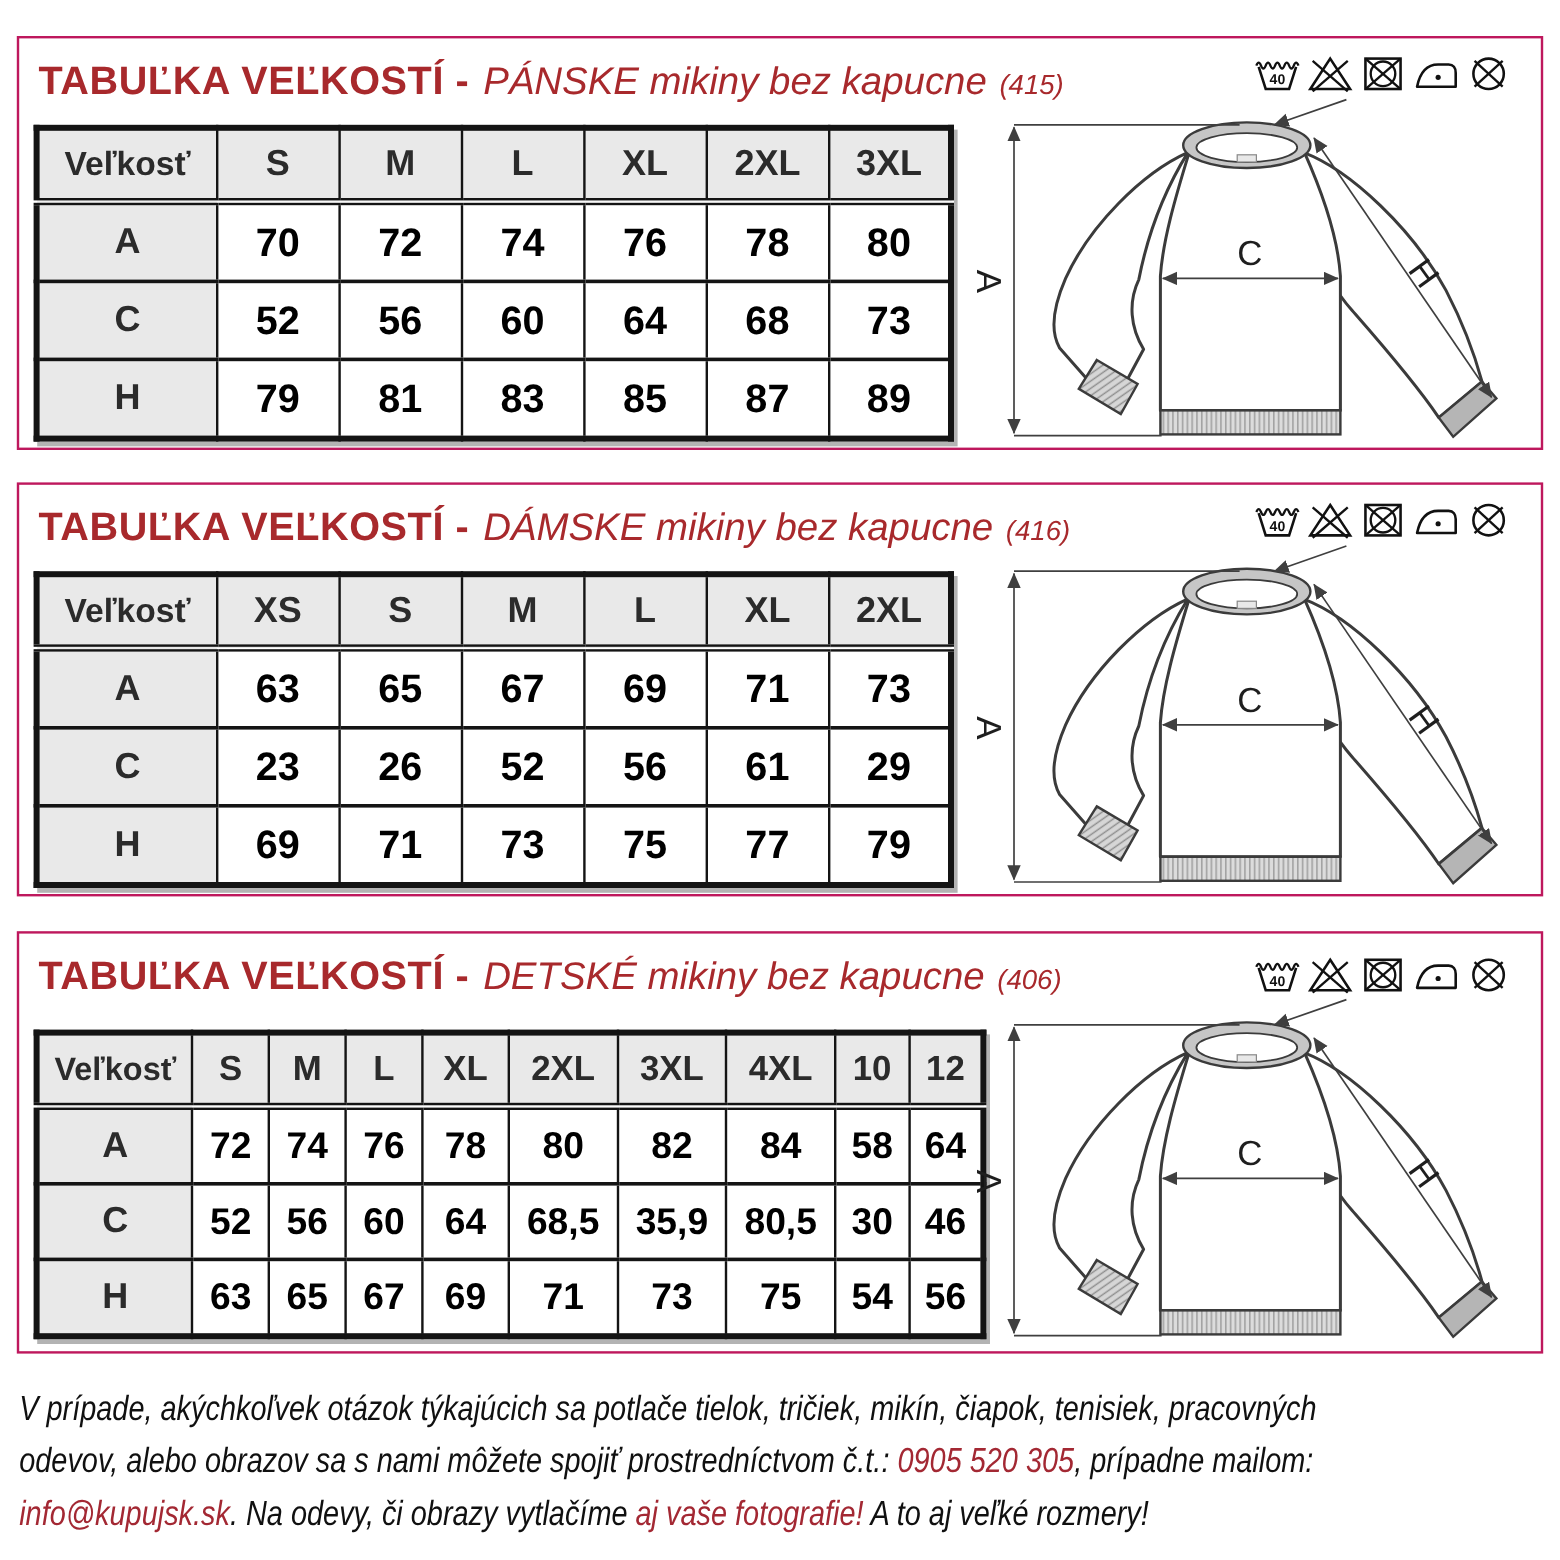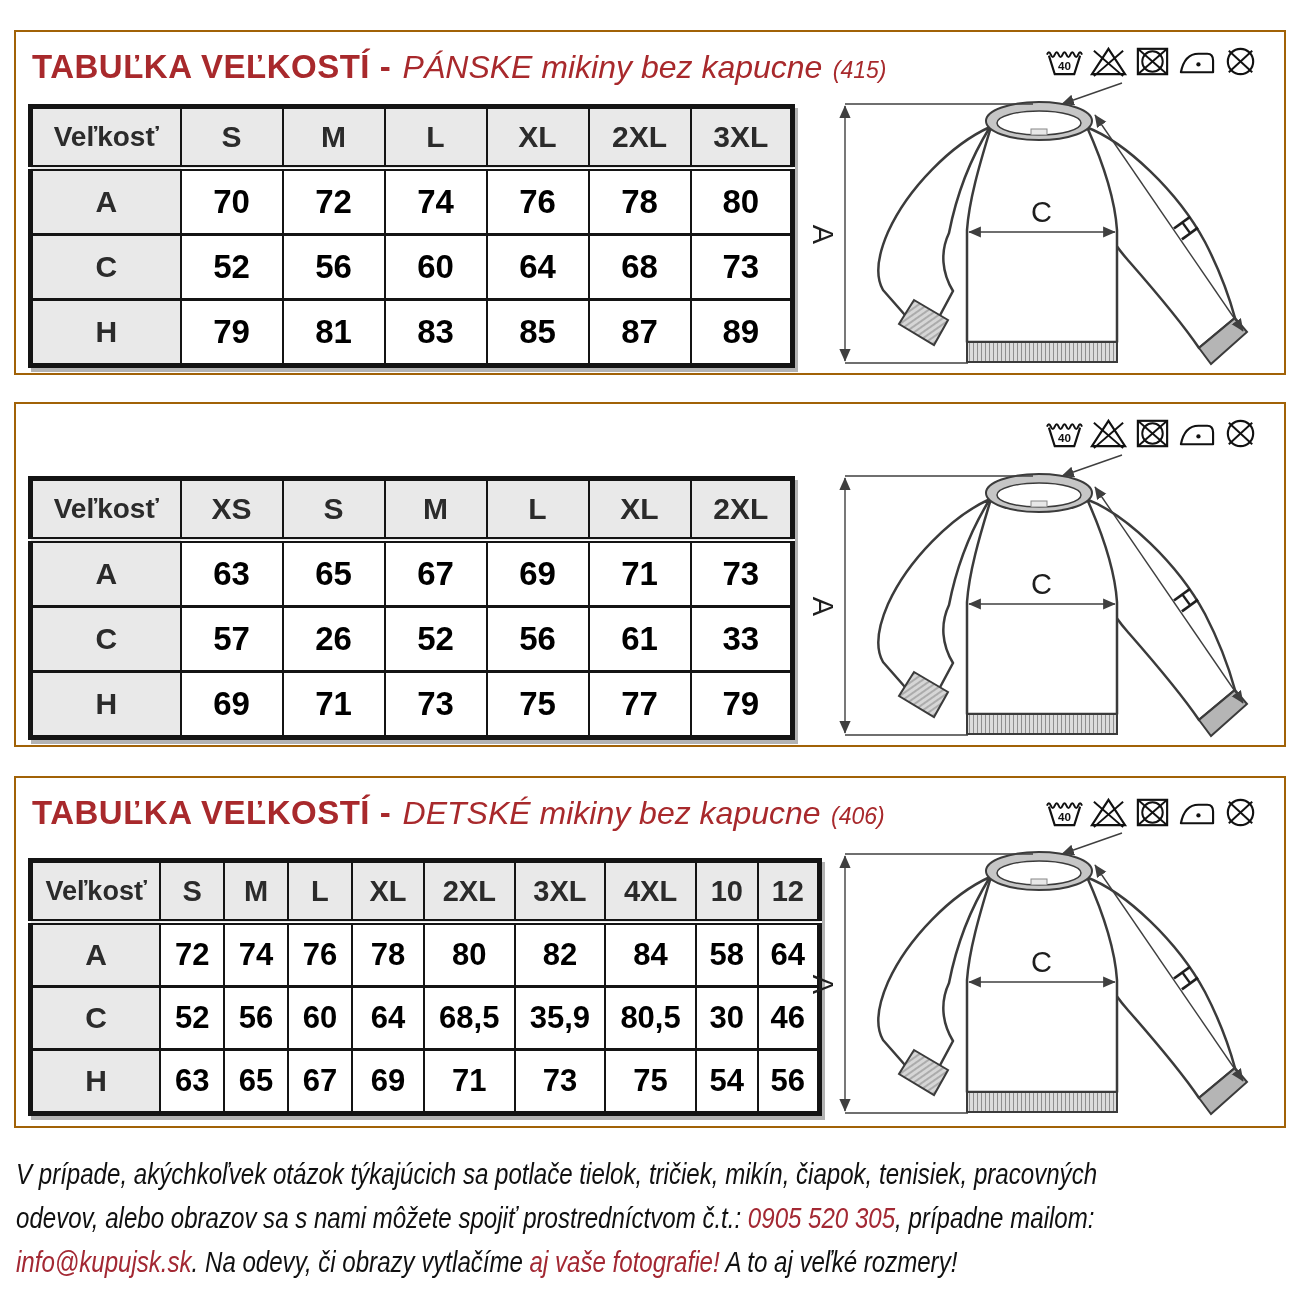--- a/index.html
+++ b/index.html
@@ -4,21 +4,21 @@
 <style>
   html,body { margin:0; padding:0; }
   body {
     width:1300px; height:1300px; position:relative; background:#ffffff;
     font-family:"Liberation Sans", sans-serif; overflow:hidden;
   }
 
   
   .panel {
     position:absolute; left:14px; width:1268px;
-    border:2px solid #a16207; background:#fff;text-decoration:underline;
+    border:2px solid #be185d; background:#fff;text-decoration:underline;
   }
   #panel-0 { top:30px;  height:341px; }
   #panel-1 { top:402px; height:341px; }
   #panel-2 { top:776px; height:348px; }
 
   .panel-title { position:absolute; top:16px; left:16px; white-space:nowrap; color:#a8292c; }
   .t-bold   { font-weight:bold; font-size:33px; letter-spacing:.5px; }
   .t-italic { font-style:italic; font-size:32px; margin-left:7px; }
   .t-code   { font-style:italic; font-size:23px; margin-left:6px; }
 
@@ -219,20 +219,25 @@
     <svg width="450" height="295" viewBox="0 0 450 295">
         <use href="#sweatshirt"></use>
       </svg>
     <span class="dim-label lab-a">A</span>
     <span class="dim-label lab-c">C</span>
     <span class="dim-label lab-h">H</span>
   </div>
 </section>
 
 <section class="panel" id="panel-1">
+  <div class="panel-title">
+    <span class="t-bold">TABUĽKA VEĽKOSTÍ -</span>
+    <span class="t-italic">DÁMSKE mikiny bez kapucne</span>
+    <span class="t-code">(416)</span>
+  </div>
   <div class="care">
     <svg viewBox="0 0 40 32">
         <use href="#ic-wash"></use>
       <text x="20" y="25" text-anchor="middle" font-size="12" font-weight="bold" fill="#111">40</text>
       </svg>
     <svg viewBox="0 0 40 32">
         <use href="#ic-bleach"></use>
       </svg>
     <svg viewBox="0 0 40 32">
         <use href="#ic-tumble"></use>
@@ -270,26 +275,26 @@
           <th class="rowlab">A</th>
           <td class="val">63</td>
           <td class="val">65</td>
           <td class="val">67</td>
           <td class="val">69</td>
           <td class="val">71</td>
           <td class="val">73</td>
         </tr>
         <tr>
           <th class="rowlab">C</th>
-          <td class="val">57</td>
+          <td class="val">23</td>
           <td class="val">26</td>
           <td class="val">52</td>
           <td class="val">56</td>
           <td class="val">61</td>
-          <td class="val">33</td>
+          <td class="val">29</td>
         </tr>
         <tr>
           <th class="rowlab">H</th>
           <td class="val">69</td>
           <td class="val">71</td>
           <td class="val">73</td>
           <td class="val">75</td>
           <td class="val">77</td>
           <td class="val">79</td>
         </tr>

